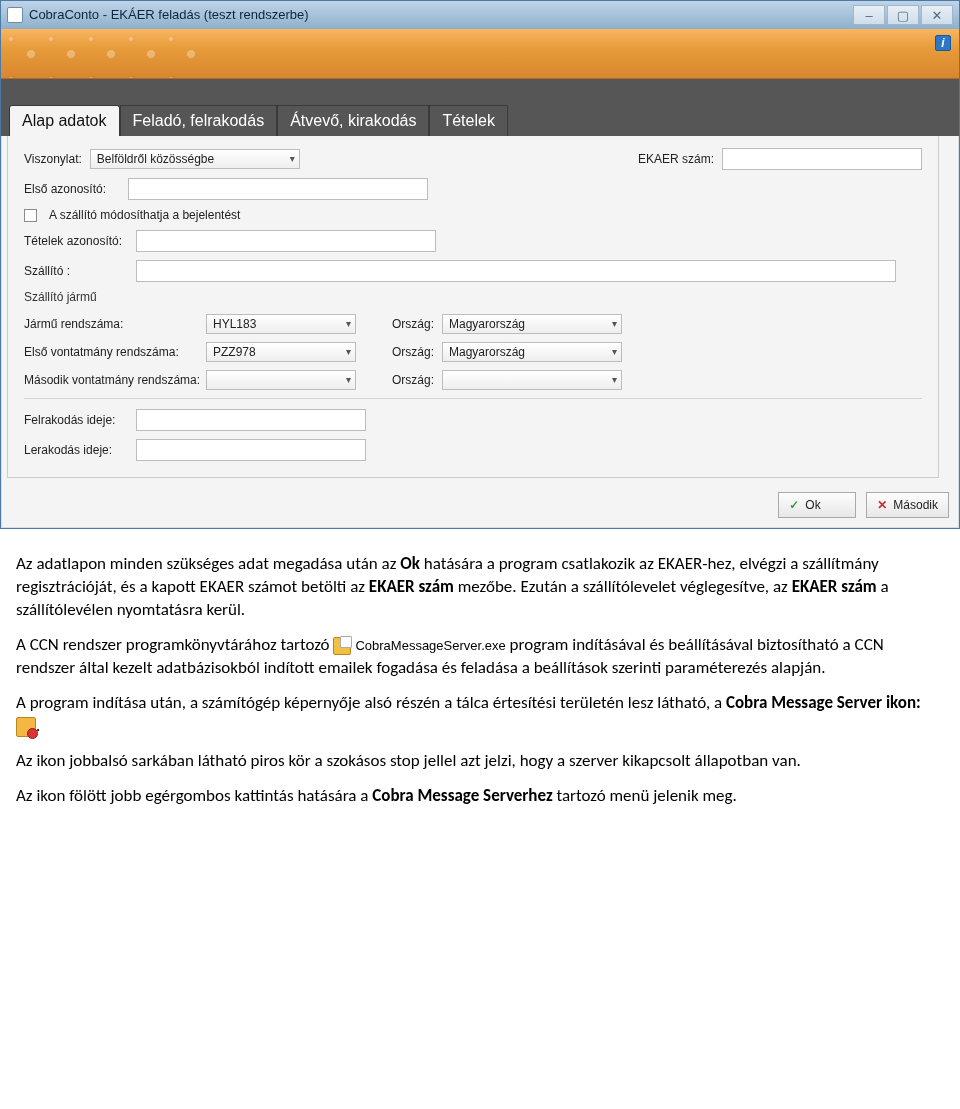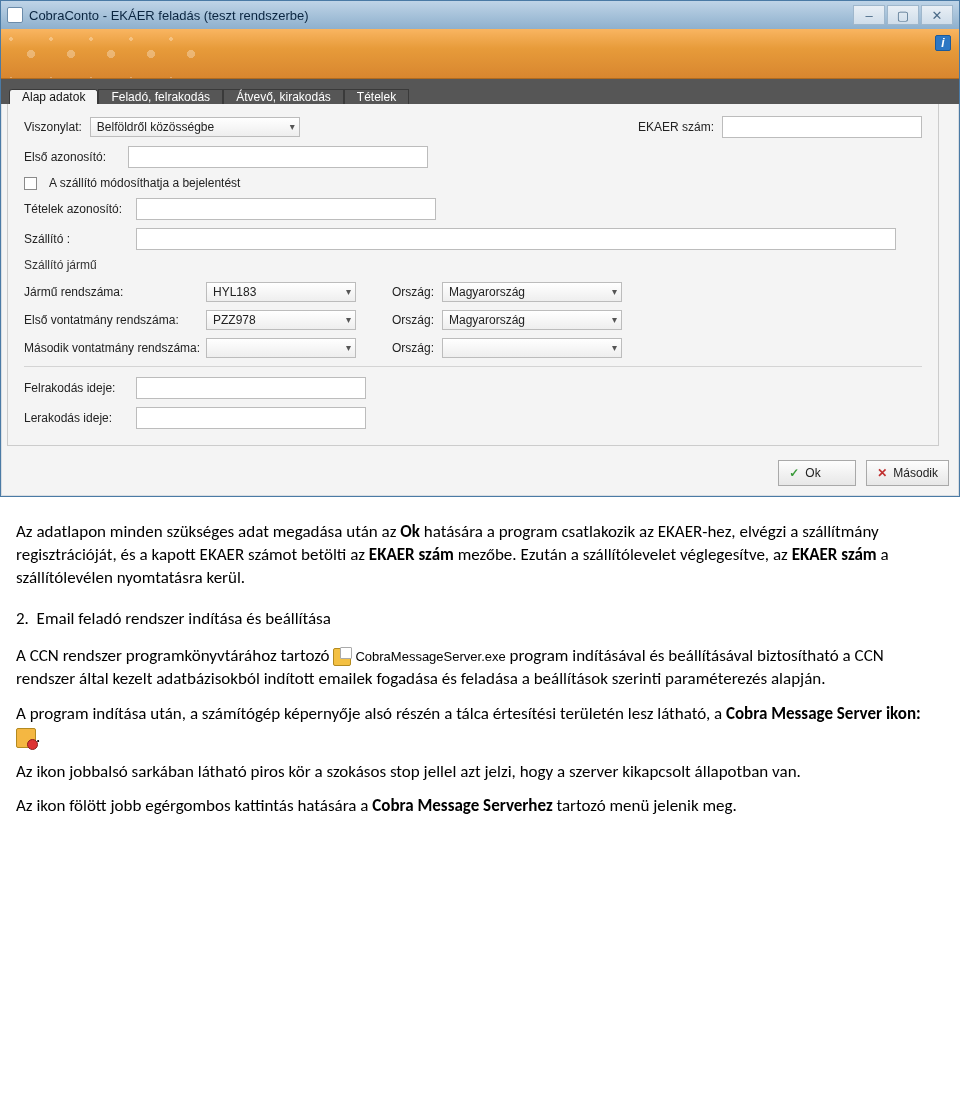--- a/index.html
+++ b/index.html
@@ -1,33 +1,33 @@
 <!DOCTYPE html>
 <html><head>
 <meta charset="utf-8">
 <style>
   * { box-sizing: border-box; }
   body { margin: 0; font-family: "Segoe UI", Tahoma, sans-serif; font-size: 12px; background:#fff; color:#222; }
   .page { width:960px; margin:0; }
   
   .win { border:1px solid #4a7aa5; box-shadow:0 0 0 1px #d8dde2 inset; background:#f4f4f4; }
   .titlebar { height:28px; background:linear-gradient(#bfd4e7,#8eb0cd); display:flex; align-items:center; justify-content:space-between; padding:0 6px; font-size:13px; color:#0a2540; }
-  .titlebar .left { display:flex; align-items:center; gap:6px; }
+  .titlebar .left { display:flex; align-items:flex-start; gap:6px; }
   .titlebar .glyph { width:16px; height:16px; background:#fff; border:1px solid #6a8baa; border-radius:2px; position:relative; }
   .winbtns { display:flex; gap:2px; }
   .winbtn { width:32px; height:20px; background:linear-gradient(#e9eff5,#cfddea); border:1px solid #9fb7cc; display:flex; align-items:center; justify-content:center; color:#4b6b88; font-size:13px; }
   
   .ribbon { height:50px; background:linear-gradient(#f9b561,#e79b3a 40%,#d8862f); border-bottom:1px solid #b06b20; position:relative; }
   .ribbon .pattern { position:absolute; left:0; top:0; width:200px; height:100%; opacity:.3;
     background-image:radial-gradient(circle at 10px 10px,#fff 2px,transparent 2px),radial-gradient(circle at 30px 25px,#fff 4px,transparent 4px);
     background-size:40px 40px; }
   .ribbon .info-icon { position:absolute; right:8px; top:6px; width:16px; height:16px; border-radius:2px; background:#2d77c4; color:#fff; display:flex; align-items:center; justify-content:center; font-weight:bold; font-style:italic; border:1px solid #1a5a9c; }
   
   .tabs { display:flex; gap:0; padding:10px 8px 0 8px; background:#565656; }
-  .tab { padding:0 12px; font-size:12px; color:#fff; background:#565656; border:1px solid #3a3a3a; border-bottom:none; cursor:default; }
+  .tab { padding:6px 12px; font-size:16px; color:#fff; background:#565656; border:1px solid #3a3a3a; border-bottom:none; cursor:default;margin-top:16px; }
   .tab.active { background:#f4f4f4; color:#111; border-radius:3px 3px 0 0; }
   
   .formwrap { background:#f4f4f4; padding:12px 16px 8px 16px; border:1px solid #ccc; margin:0 20px 6px 6px; border-top:none; }
   .row { display:flex; align-items:center; margin-bottom:8px; gap:8px; }
   .lbl { white-space:nowrap; color:#222; }
   .inp { height:22px; border:1px solid #bcbcbc; background:#fff; padding:0 4px; font-size:12px; }
   .sel { height:20px; border:1px solid #bcbcbc; background:linear-gradient(#fff,#eee); padding:0 18px 0 6px; position:relative; font-size:12px; display:flex; align-items:center; }
   .sel:after { content:"▾"; position:absolute; right:4px; top:3px; color:#555; font-size:10px; }
   .cb { width:13px; height:13px; border:1px solid #8a8a8a; background:#fff; display:inline-block; margin-right:4px; vertical-align:middle; }
   .fieldset-lbl { color:#333; margin:6px 0 10px 0; }
@@ -148,23 +148,20 @@
         <span>Második</span>
       </div>
     </div>
   </div>
 
   <div class="doc">
     <p>
       <span>Az adatlapon minden szükséges adat megadása után az </span><span class="bold">Ok</span><span> hatására a program csatlakozik az EKAER-hez, elvégzi a szállítmány regisztrációját, és a kapott EKAER számot betölti az </span><span class="bold">EKAER szám</span><span> mezőbe. Ezután a szállítólevelet véglegesítve, az </span><span class="bold">EKAER szám</span><span> a szállítólevélen nyomtatásra kerül.</span>
     </p>
 
-    <p style="margin:18px 0 14px 22px; text-indent:-22px;">
-      <span>2.</span>&nbsp;&nbsp;<span>Email feladó rendszer indítása és beállítása</span>
-    </p>
 
     <p>
       <span>A CCN rendszer programkönyvtárához tartozó </span>
       <span class="exe-inline">
         <span class="exe-icon"></span>
         <span class="exe-text">CobraMessageServer.exe</span>
       </span>
       <span> program indításával és beállításával biztosítható a CCN rendszer által kezelt adatbázisokból indított emailek fogadása és feladása a beállítások szerinti paraméterezés alapján.</span>
     </p>
 

